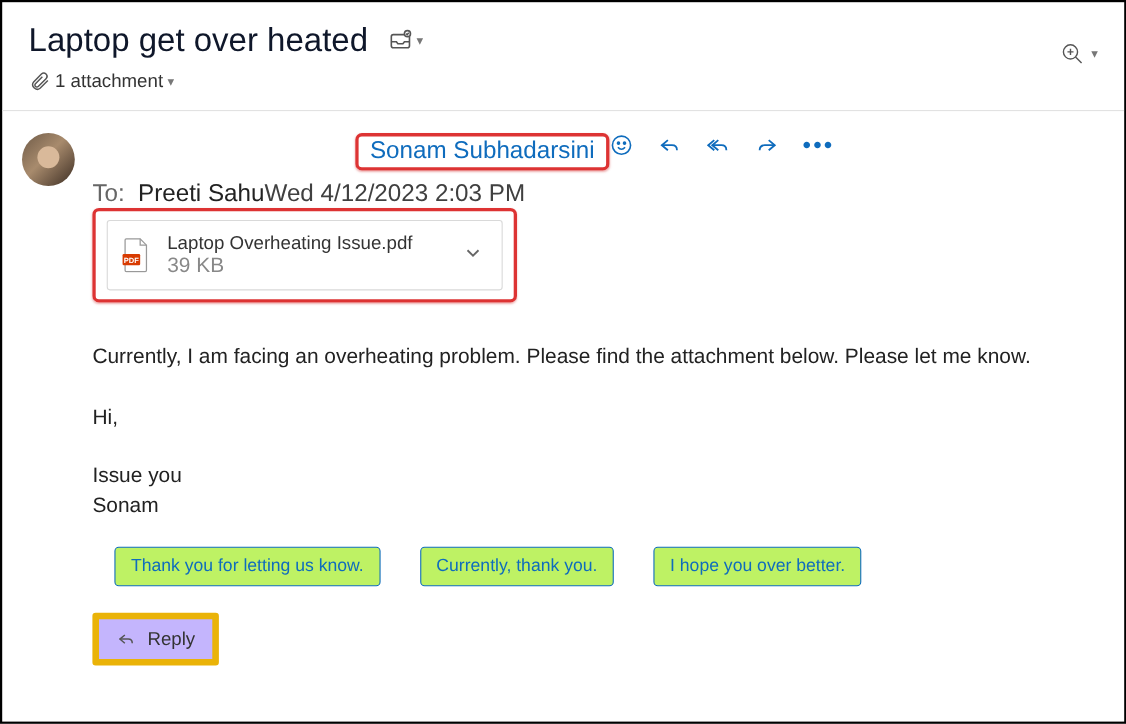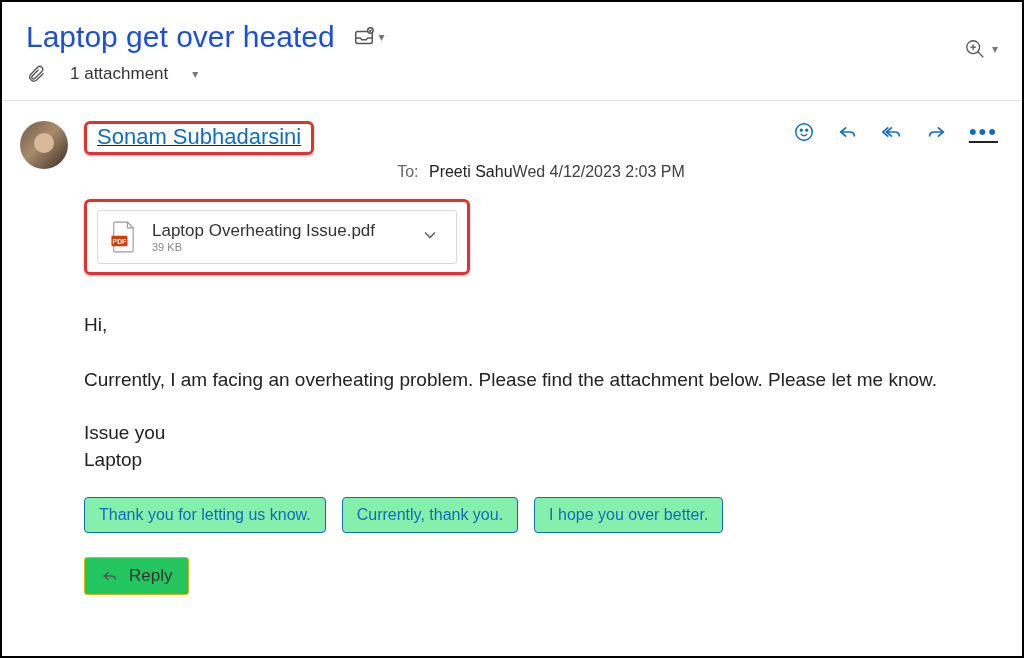--- a/index.html
+++ b/index.html
@@ -5,26 +5,26 @@
   * { box-sizing: border-box; margin: 0; padding: 0; }
   html, body { width: 1024px; height: 658px; font-family: "Segoe UI", Arial, sans-serif; background:#fff; color:#222; }
   body { border:2px solid #000; }
 
   .header {
     padding: 18px 24px 8px 24px;
     display:flex; align-items:flex-start; justify-content:space-between;
   }
   .header-left { display:flex; flex-direction:column; gap:10px; }
   .subject-row { display:flex; align-items:center; gap:18px; }
-  .subject { font-size:30px; font-weight:400; color:#1d4ed8; }
+  .subject { font-size:30px; font-weight:400; color:#0f172a; }
   .inbox-icon { color:#555; display:flex; align-items:center; gap:4px; cursor:pointer; }
   .inbox-icon svg { width:22px; height:22px; }
   .chev { font-size:12px; color:#777; }
 
-  .attach-row { display:flex; align-items:center; gap:24px; color:#333; font-size:17px; cursor:pointer; }
+  .attach-row { display:flex; align-items:center; gap:4px; color:#333; font-size:17px; cursor:pointer; }
   .attach-row svg { width:20px; height:20px; }
 
   .zoom { color:#555; display:flex; align-items:center; gap:6px; cursor:pointer; padding-top:18px; }
   .zoom svg { width:22px; height:22px; }
 
   .divider { border-top:1px solid #e2e2e2; margin-top:8px; }
 
   .message {
     display:flex; padding: 20px 24px 20px 18px; gap:16px;
   }
@@ -33,69 +33,69 @@
     background: linear-gradient(135deg,#6e5a47 0%, #a88b6d 45%, #3b2c22 100%);
     position:relative; overflow:hidden;
   }
   .avatar::after{
     content:""; position:absolute; left:14px; top:12px; width:20px; height:20px;
     border-radius:50%; background:#d9b99a;
   }
 
   .msg-body { flex:1; }
 
-  .sender-row { display:flex; justify-content:space-between; align-items:flex-start;text-decoration:underline; }
+  .sender-row { display:flex; justify-content:center; align-items:flex-start; }
   .sender-name {
     color:#0f6cbd; font-size:22px; font-weight:500;
     padding:2px 4px;
   }
   .highlight-box {
     border:3px solid #d33; border-radius:6px;
     box-shadow: 0 1px 2px rgba(211,51,51,.4);
     padding:0 6px 2px 6px; display:inline-block;
   }
 
   .actions { display:flex; gap:22px; align-items:center; }
   .actions .ico { width:22px; height:22px; cursor:pointer; }
   .ico-emoji { color:#0f6cbd; stroke:#0f6cbd; }
   .ico-blue { color:#0f6cbd; }
   .dots { color:#0f6cbd; font-size:22px; letter-spacing:2px; cursor:pointer; line-height:0.6;}
 
-  .to-row { margin-top:8px; display:flex; justify-content:center; font-size:16px;}
+  .to-row { margin-top:8px; display:flex; justify-content:flex-start; font-size:22px;}
   .to-label { color:#666; margin-right:6px;}
   .to-name { color:#222; }
   .timestamp { color:#404040; }
 
-  .attachment-card-wrap { margin-top:18px; display:inline-block; }
+  .attachment-card-wrap { margin-top:0; display:inline-block; }
   .attachment-card {
     border:1px solid #d9d9d9; border-radius:3px;
     display:flex; align-items:center; gap:14px;
     padding:10px 16px 10px 12px; min-width:360px;
     cursor:pointer; background:#fff;
   }
   .file-icon { width:28px; height:32px; position:relative; }
   .file-icon svg { width:28px; height:32px; }
   .file-meta .fname { font-size:17px; color:#333; }
-  .file-meta .fsize { font-size:11px; color:#888; }
+  .file-meta .fsize { font-size:19px; color:#888; }
   .att-chev { margin-left:auto; color:#666; }
   .att-chev svg { width:20px; height:20px; }
 
   .body-text { margin-top:36px; font-size:19px; color:#222; line-height:1.5; }
   .body-text p { margin-bottom:26px; }
   .sig { line-height:1.4; }
 
   .quick-replies { display:flex; gap:16px; margin-top:24px; }
   .chip {
     border:1px solid #0f6cbd; color:#0f6cbd; border-radius:4px;
-    padding:8px 14px; font-size:16px; cursor:pointer; background:#86efac;
+    padding:8px 14px; font-size:16px; cursor:pointer; background:#bef264;margin-left:20px;
   }
 
   .reply-buttons { display:flex; gap:12px; margin-top:24px; }
   .btn {
-    border:1px solid #eab308; background:#22c55e; color:#333;
+    border:6px solid #eab308; background:#c4b5fd; color:#333;
     padding:8px 16px; font-size:17px; display:flex; align-items:center; gap:10px;
     cursor:pointer; border-radius:3px;
   }
   .btn svg { width:18px; height:18px; color:#555; }
 
   
   .attachment-card-wrap.highlight-box { padding:8px 10px; }
 
 </style>
 </head>
@@ -192,25 +192,25 @@
         </span>
         <span class="att-chev">
           <svg viewBox="0 0 24 24" fill="none" stroke="currentColor" stroke-width="2">
             <path d="M6 9l6 6 6-6"></path>
           </svg>
         </span>
       </span>
     </span>
 
     <div class="body-text">
+      <p>Currently, I am facing an overheating problem. Please find the attachment below. Please let me know.</p>
       <p>Hi,</p>
-      <p>Currently, I am facing an overheating problem. Please find the attachment below. Please let me know.</p>
       <div class="sig">
         <div>Issue you</div>
-        <div>Laptop</div>
+        <div>Sonam</div>
       </div>
     </div>
 
     <div class="quick-replies">
       <span class="chip">Thank you for letting us know.</span>
       <span class="chip">Currently, thank you.</span>
       <span class="chip">I hope you over better.</span>
     </div>
 
     <div class="reply-buttons">

